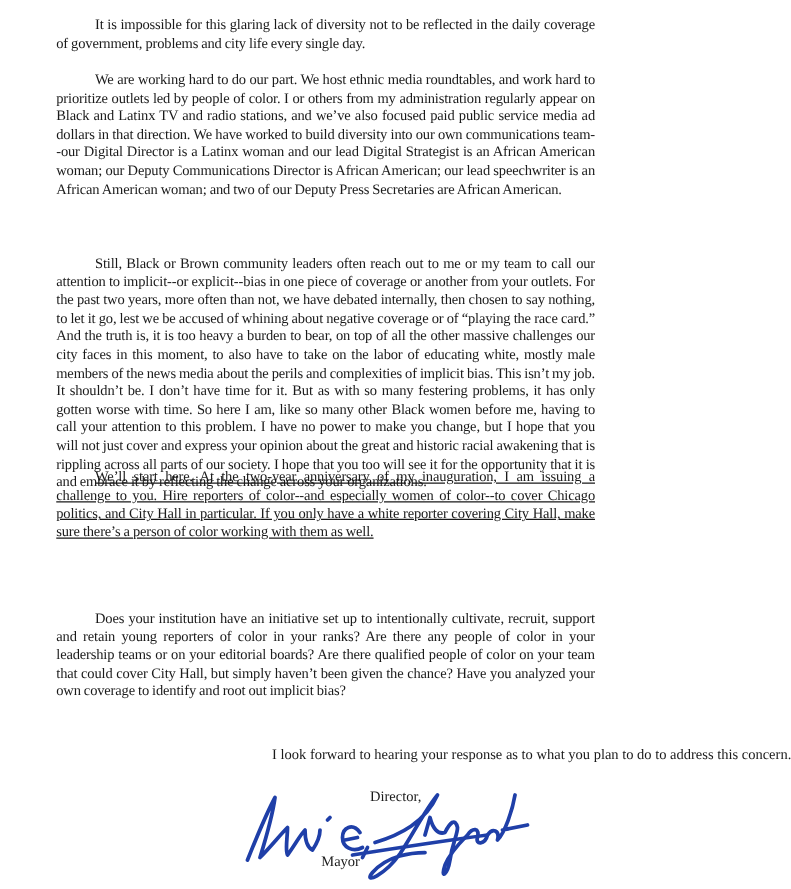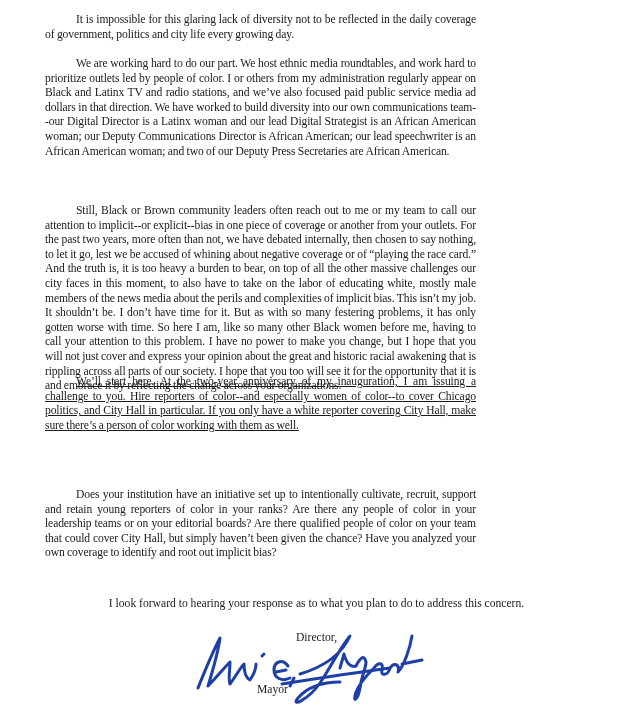--- a/index.html
+++ b/index.html
@@ -9,30 +9,30 @@
     background: #ffffff; color: #1a1a1a;
     font-family: "Liberation Serif", serif;
     font-size: 11.6px; line-height: 14.6px;
   }
   .para {
     position: absolute; left: 45px; width: 431px;
     text-align: justify; text-indent: 31px;
     margin: 0; letter-spacing: -0.12px; word-spacing: -0.3px;
   }
   .center { position: absolute; text-align: center; }
-  .closing { left: 0; width: 633px; top: 597px; text-indent: 0; }
+  .closing { left: 0; width: 633px; top: 597px; text-indent: 0; text-align: right; }
   .sincerely { left: 0; width: 633px; top: 631px; }
   .title-mayor { left: 0; width: 545px; top: 683px; }
   .signature { position: absolute; left: 190px; top: 628px; width: 240px; height: 80px; }
 </style>
 </head>
 <body>
 
 <div class="page">
-  <p class="para" style="top:13px;">It is impossible for this glaring lack of diversity not to be reflected in the daily coverage of government, politics and city life every growing day.</p>
+  <p class="para" style="top:13px;">It is impossible for this glaring lack of diversity not to be reflected in the daily coverage of government, problems and city life every single day.</p>
   <p class="para" style="top:57px;">We are working hard to do our part. We host ethnic media roundtables, and work hard to prioritize outlets led by people of color. I or others from my administration regularly appear on Black and Latinx TV and radio stations, and we’ve also focused paid public service media ad dollars in that direction. We have worked to build diversity into our own communications team--our Digital Director is a Latinx woman and our lead Digital Strategist is an African American woman; our Deputy Communications Director is African American; our lead speechwriter is an African American woman; and two of our Deputy Press Secretaries are African American.</p>
   <p class="para" style="top:204px;">Still, Black or Brown community leaders often reach out to me or my team to call our attention to implicit--or explicit--bias in one piece of coverage or another from your outlets. For the past two years, more often than not, we have debated internally, then chosen to say nothing, to let it go, lest we be accused of whining about negative coverage or of “playing the race card.” And the truth is, it is too heavy a burden to bear, on top of all the other massive challenges our city faces in this moment, to also have to take on the labor of educating white, mostly male members of the news media about the perils and complexities of implicit bias. This isn’t my job. It shouldn’t be. I don’t have time for it. But as with so many festering problems, it has only gotten worse with time. So here I am, like so many other Black women before me, having to call your attention to this problem. I have no power to make you change, but I hope that you will not just cover and express your opinion about the great and historic racial awakening that is rippling across all parts of our society.  I hope that you too will see it for the opportunity that it is and embrace it by reflecting the change across your organizations.</p>
   <p class="para" style="top:375px;text-decoration:underline;">We’ll start here. At the two-year anniversary of my inauguration, I am issuing a challenge to you. Hire reporters of color--and especially women of color--to cover Chicago politics, and City Hall in particular. If you only have a white reporter covering City Hall, make sure there’s a person of color working with them as well.</p>
   <p class="para" style="top:488px;">Does your institution have an initiative set up to intentionally cultivate, recruit, support and retain young reporters of color in your ranks? Are there any people of color in your leadership teams or on your editorial boards? Are there qualified people of color on your team that could cover City Hall, but simply haven’t been given the chance? Have you analyzed your own coverage to identify and root out implicit bias?</p>
 
   <div class="center closing">I look forward to hearing your response as to what you plan to do to address this concern.</div>
   <div class="center sincerely">Director,</div>
 
   <svg class="signature" viewBox="0 0 240 80">
     <g fill="none" stroke-width="3" stroke-linecap="round" stroke-linejoin="round" id="sig-ink" stroke="#1f3fa8">

